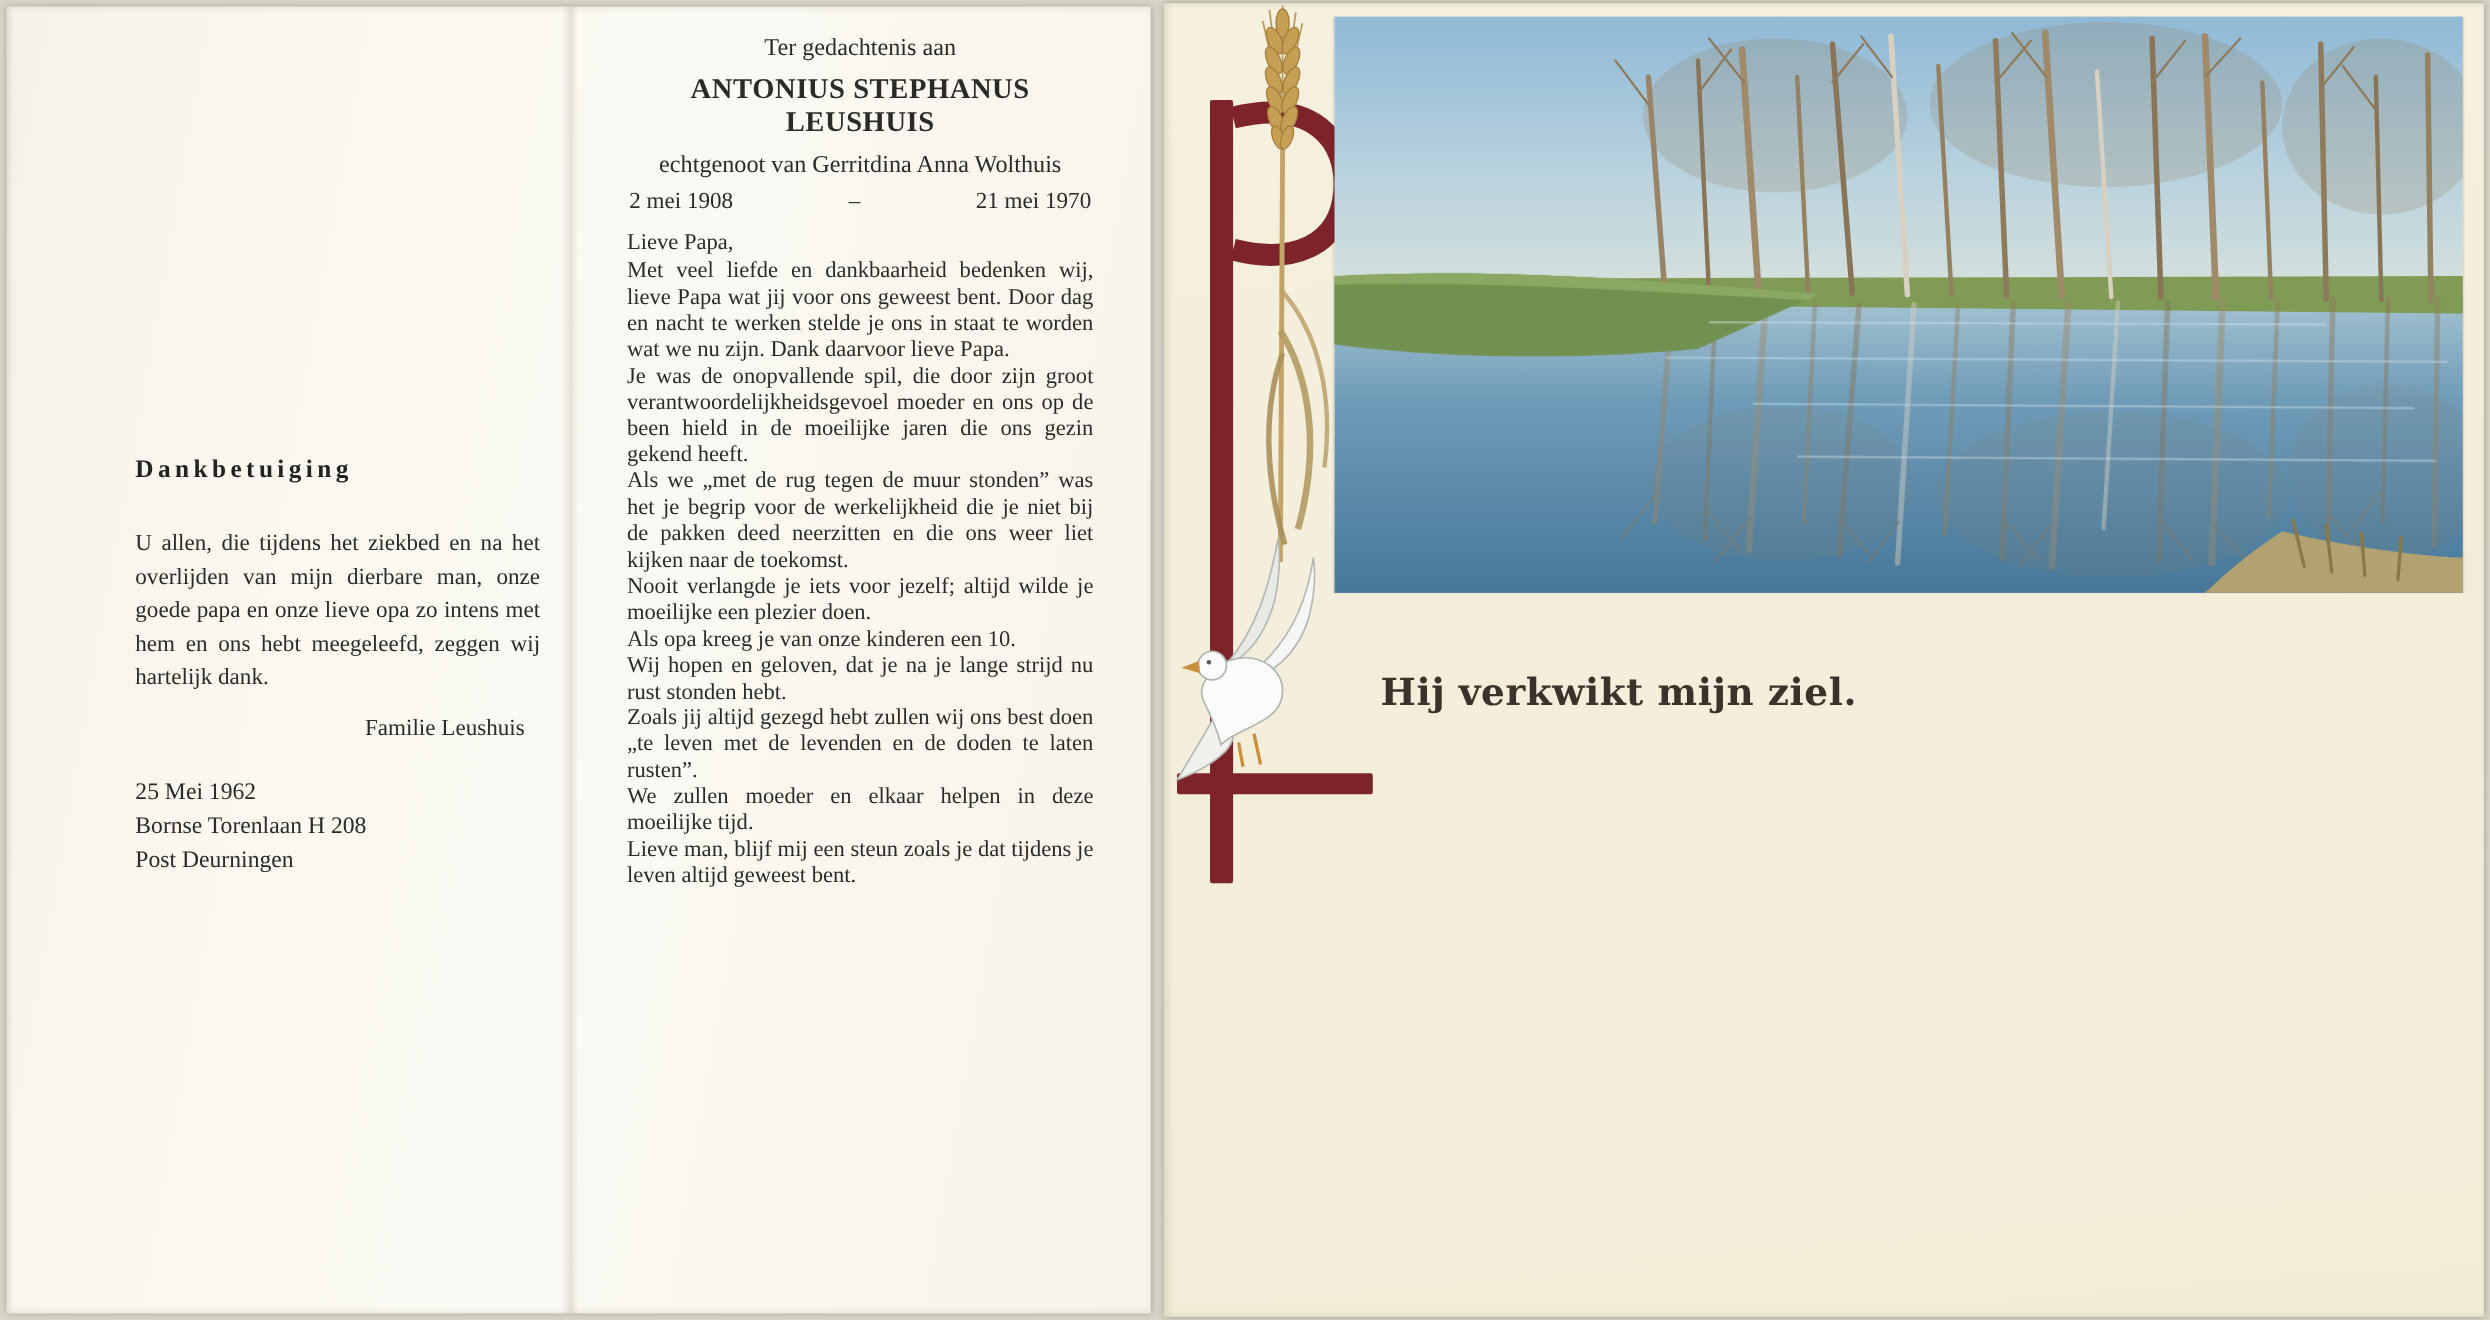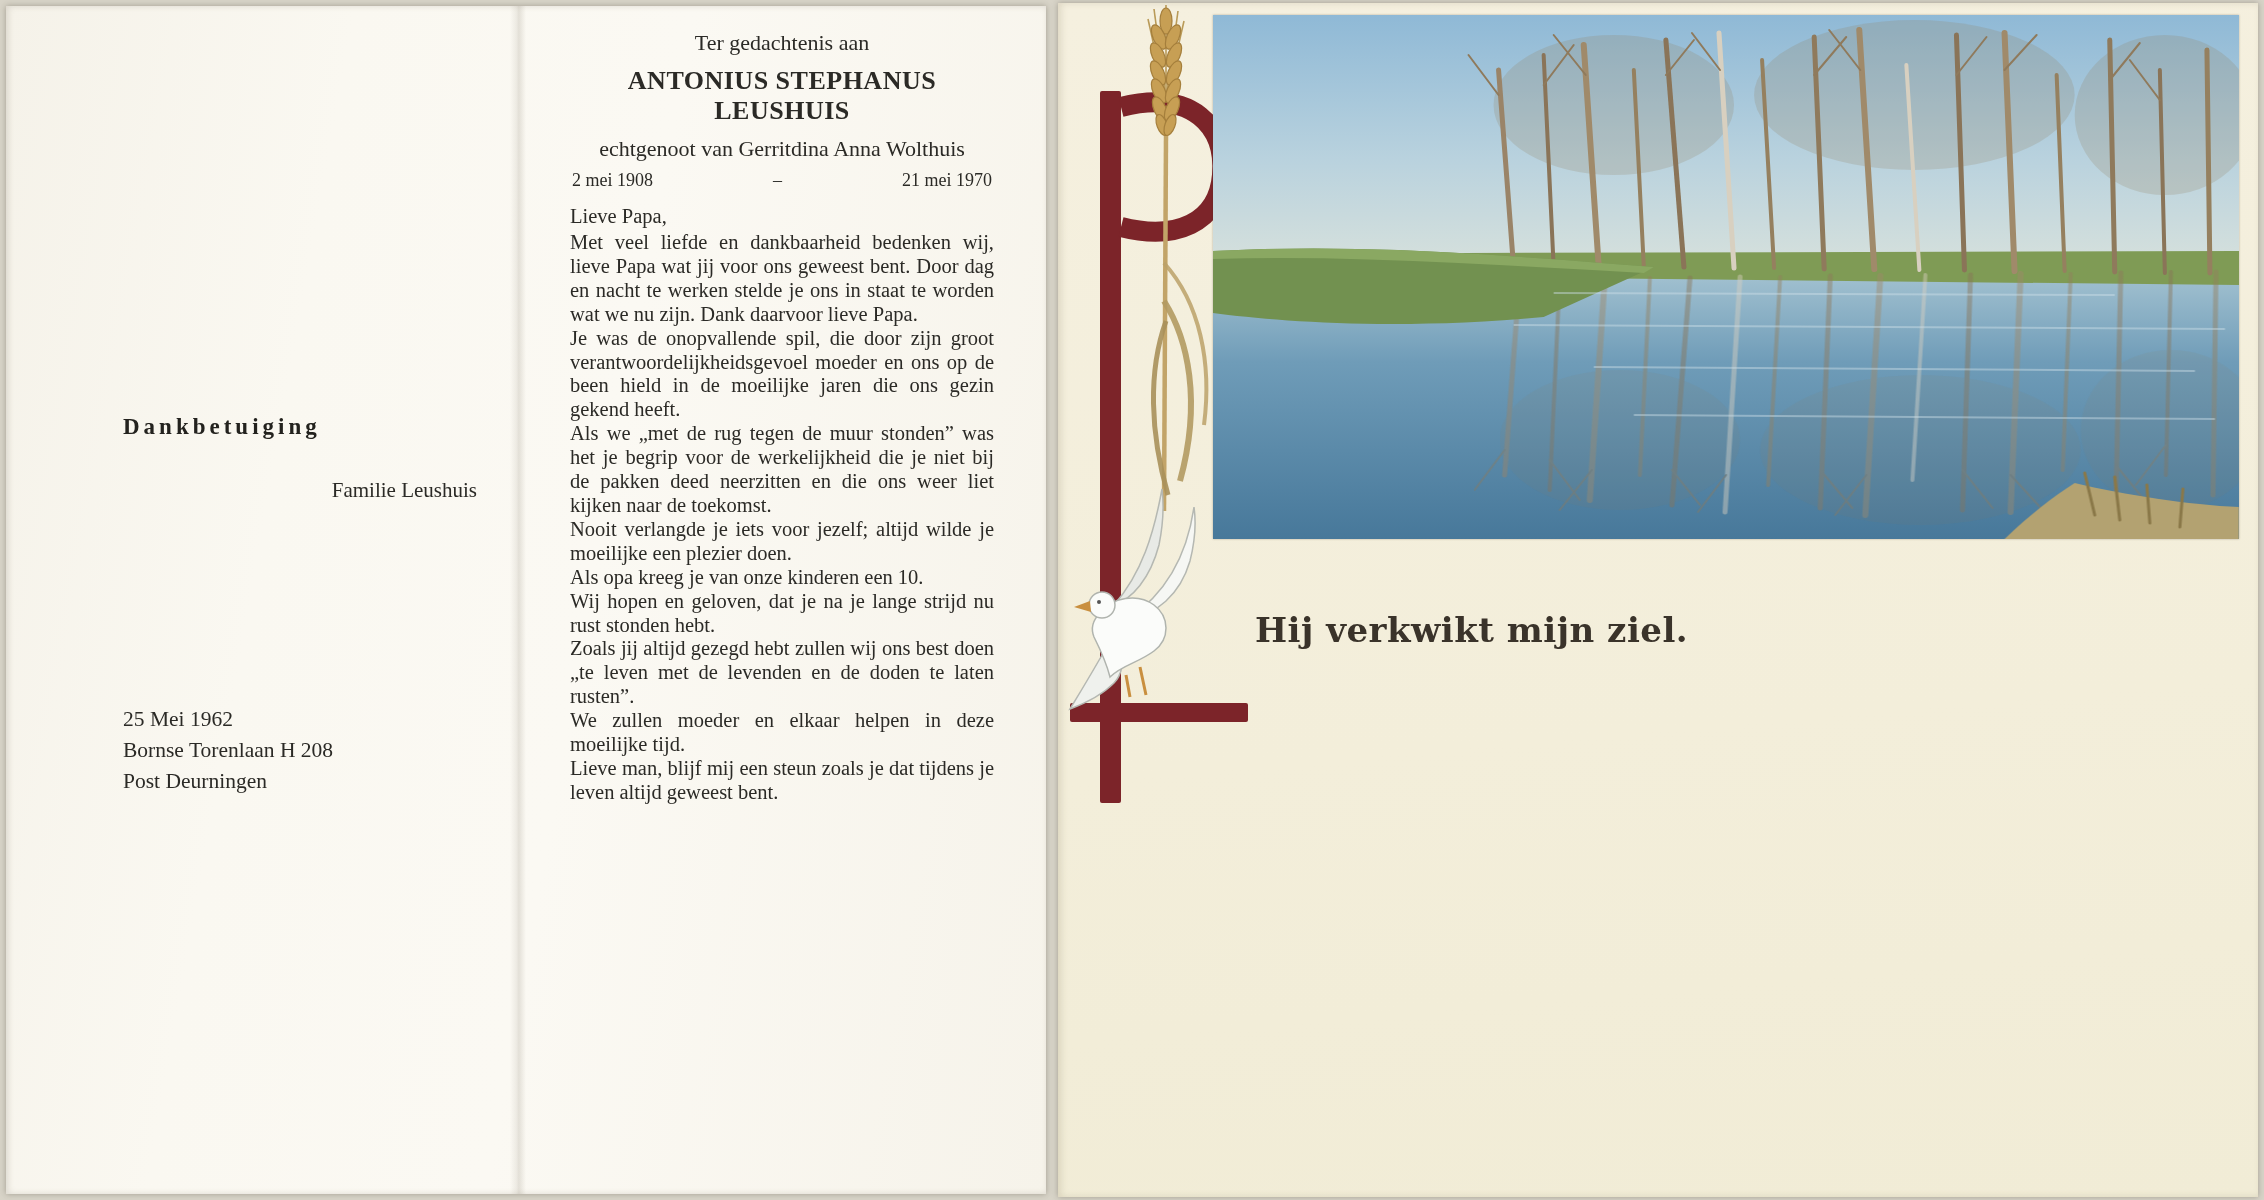--- a/index.html
+++ b/index.html
@@ -16,21 +16,21 @@
   .thanks-block{position:absolute;left:117px;top:408px;width:368px;}
   .thanks-title{font-size:23px;font-weight:bold;letter-spacing:4px;margin:0 0 38px 0;color:#23221e;}
   .thanks-body{font-size:21px;line-height:30.5px;text-align:justify;margin:0;}
   .thanks-sig{font-size:21px;text-align:right;padding-right:14px;margin-top:18px;}
   .thanks-dates{position:absolute;left:117px;top:698px;font-size:21.5px;line-height:31px;}
 
   .memorial{position:absolute;left:564px;top:24px;width:424px;}
   .mem-intro{font-size:22px;text-align:center;margin:0 0 10px 0;}
   .mem-name{font-size:26px;text-align:center;letter-spacing:.5px;margin:0 0 10px 0;font-weight:bold;}
   .mem-spouse{font-size:22px;text-align:center;margin:0 0 8px 0;}
-  .mem-dates{display:flex;justify-content:space-between;font-size:18px;margin:0 2px 14px 2px;}
+  .mem-dates{display:flex;justify-content:space-between;font-size:21px;margin:0 2px 14px 2px;}
   .mem-salutation{font-size:20.5px;margin:0 0 3px 0;}
   .mem-body p{font-size:20.5px;line-height:23.9px;text-align:justify;margin:0;}
 
   
   .card-right{position:absolute;left:1058px;top:3px;width:1200px;height:1194px;
     background:linear-gradient(175deg,#f5f0df 0%,#f3eeda 60%,#f1ecd6 100%);
     box-shadow:0 0 6px rgba(60,55,40,.35), inset 3px 0 7px rgba(100,85,55,.16);}
 
   .photo{position:absolute;left:155px;top:12px;width:1026px;height:524px;
     box-shadow:0 0 2px rgba(60,50,30,.35);}
@@ -48,20 +48,21 @@
 </head>
 <body>
 
 <div class="page">
 
   <div class="card-left">
     <div class="fold"></div>
 
     <div class="thanks-block">
       <div class="thanks-title">Dankbetuiging</div>
+      <p class="thanks-body">U allen, die tijdens het ziekbed en na het overlijden van mijn dierbare man, onze goede papa en onze lieve opa zo intens met hem en ons hebt meegeleefd, zeggen wij hartelijk dank.</p>
       <div class="thanks-sig">Familie Leushuis</div>
     </div>
     <div class="thanks-dates">
       <div>25 Mei 1962</div>
       <div>Bornse Torenlaan H 208</div>
       <div>Post Deurningen</div>
     </div>
 
     <div class="memorial">
       <p class="mem-intro">Ter gedachtenis aan</p>

